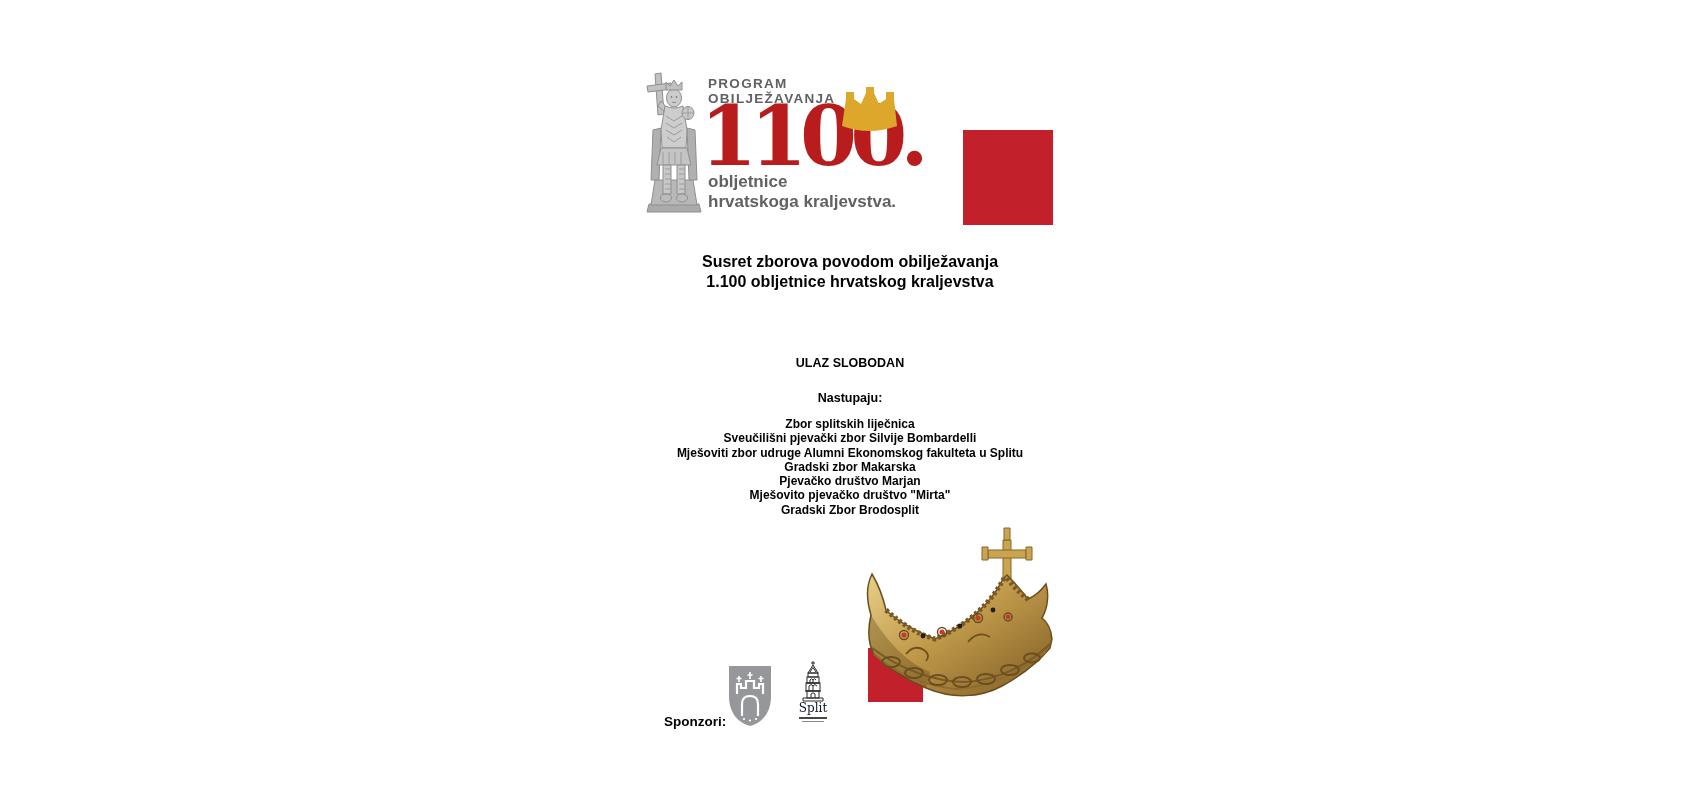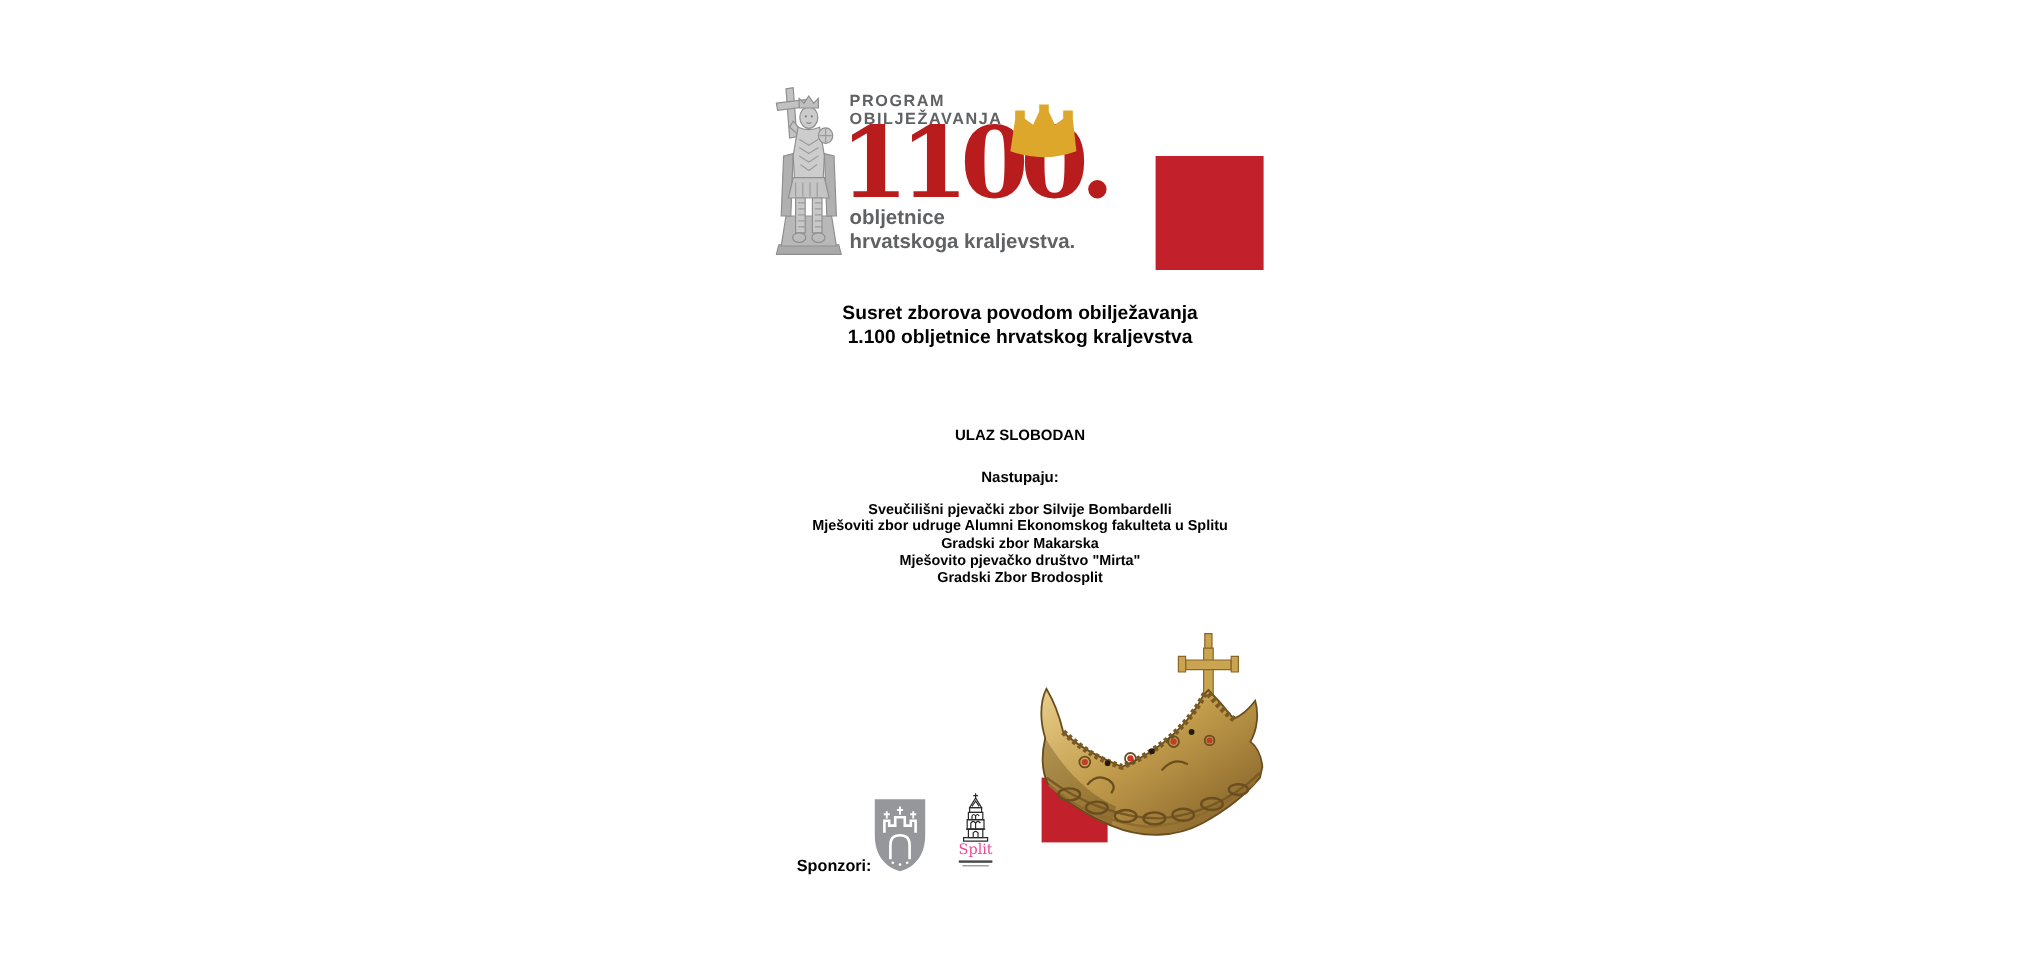--- a/index.html
+++ b/index.html
@@ -32,21 +32,21 @@
   .crown-photo{left:856px;top:522px;width:200px;height:186px;z-index:2;}
 
   
   .statue{left:641px;top:68px;width:66px;height:145px;}
 
   
   .sponzori-label{left:664px;top:714px;font-size:13.5px;font-weight:bold;color:#000;}
   .shield-logo{left:727px;top:664px;width:46px;height:64px;}
   .split-logo{left:793px;top:660px;width:40px;text-align:center;}
   .split-logo svg{display:block;margin:0 auto;}
-  .split-name{font-family:"DejaVu Serif",serif;font-size:12px;line-height:13px;color:#ec4899;}
+  .split-name{font-family:"DejaVu Serif",serif;font-size:12px;line-height:13px;color:#0f172a;}
   .tiny-bar1{width:28px;height:2px;background:#474747;margin:2px auto 0;}
   .tiny-bar2{width:22px;height:1.5px;background:#8a8a8a;margin:1.5px auto 0;}
 </style>
 </head>
 <body>
 
 <div class="page">
 
   <svg class="abs statue" viewBox="0 0 66 145">
     <g stroke="#8f8f8f" stroke-width="1" fill="#c8c8c8">
@@ -102,23 +102,25 @@
 
   <div class="abs col title">
     <div>Susret zborova povodom obilježavanja</div>
     <div>1.100 obljetnice hrvatskog kraljevstva</div>
   </div>
   <div class="abs col when">
   </div>
   <div class="abs col ulaz">ULAZ SLOBODAN</div>
   <div class="abs col nastup">Nastupaju:</div>
   <div class="abs col performers">
+    <div>Zbor splitskih liječnica</div>
     <div>Sveučilišni pjevački zbor Silvije Bombardelli</div>
     <div>Mješoviti zbor udruge Alumni Ekonomskog fakulteta u Splitu</div>
     <div>Gradski zbor Makarska</div>
+    <div>Pjevačko društvo Marjan</div>
     <div>Mješovito pjevačko društvo "Mirta"</div>
     <div>Gradski Zbor Brodosplit</div>
   </div>
 
   <svg class="abs crown-photo" viewBox="0 0 200 186">
     <defs>
       <linearGradient id="gg" x1="0" y1="0" x2="1" y2="1">
         <stop offset="0" stop-color="#e9cf8a"></stop>
         <stop offset="0.45" stop-color="#c09a4a"></stop>
         <stop offset="1" stop-color="#7c5a24"></stop>

